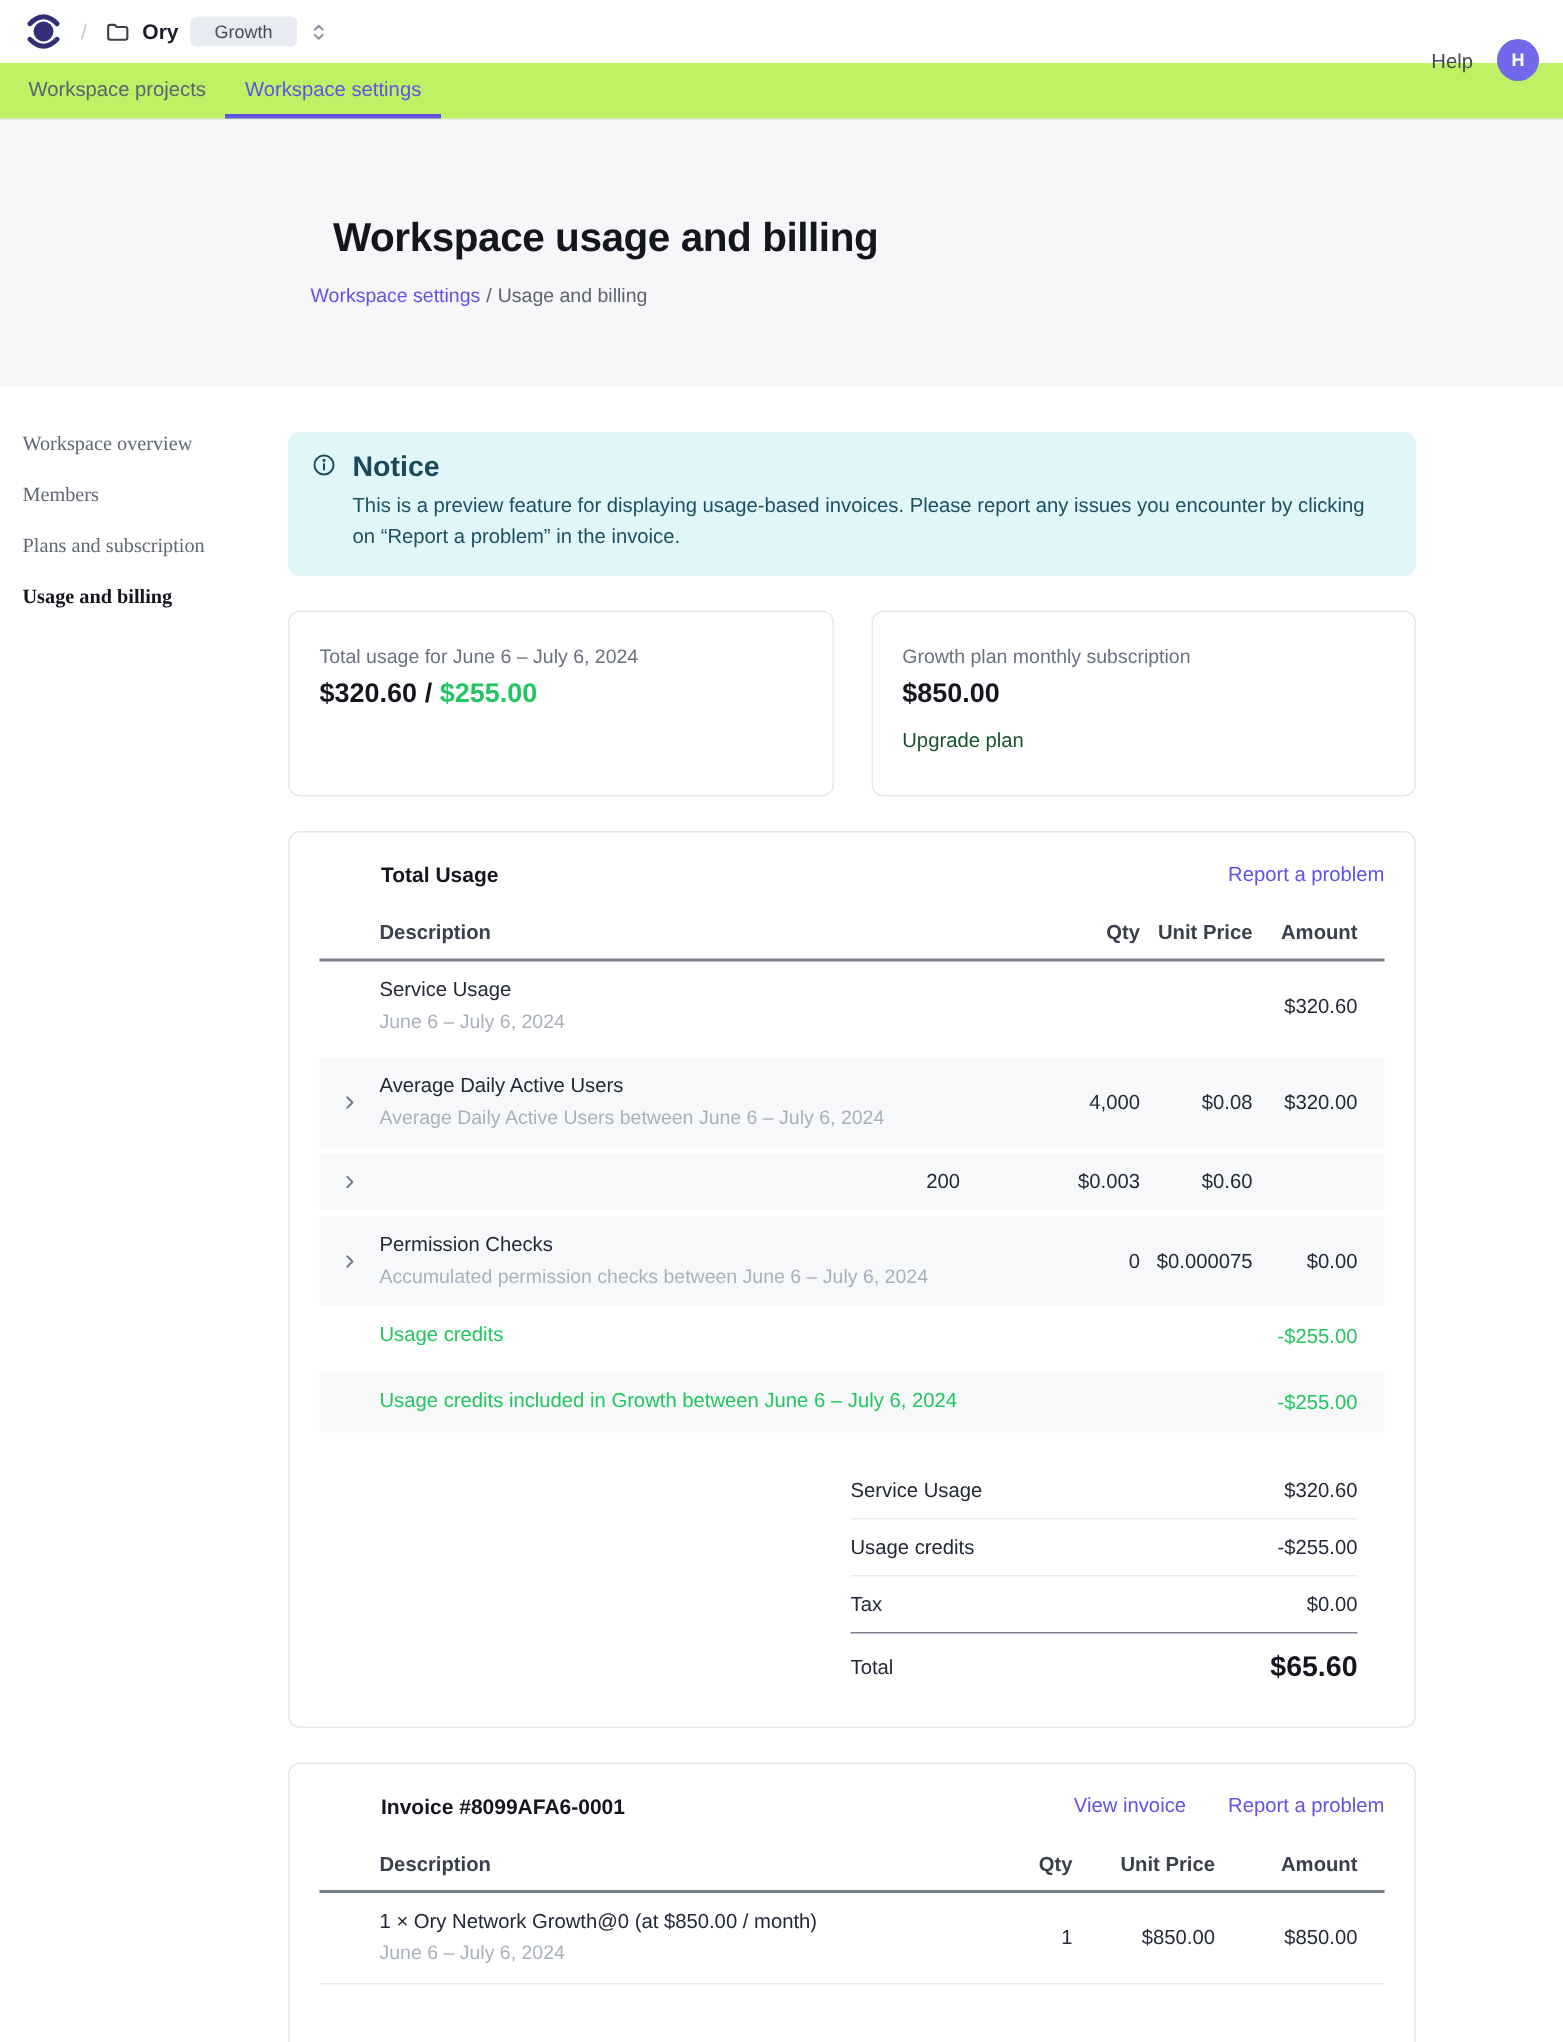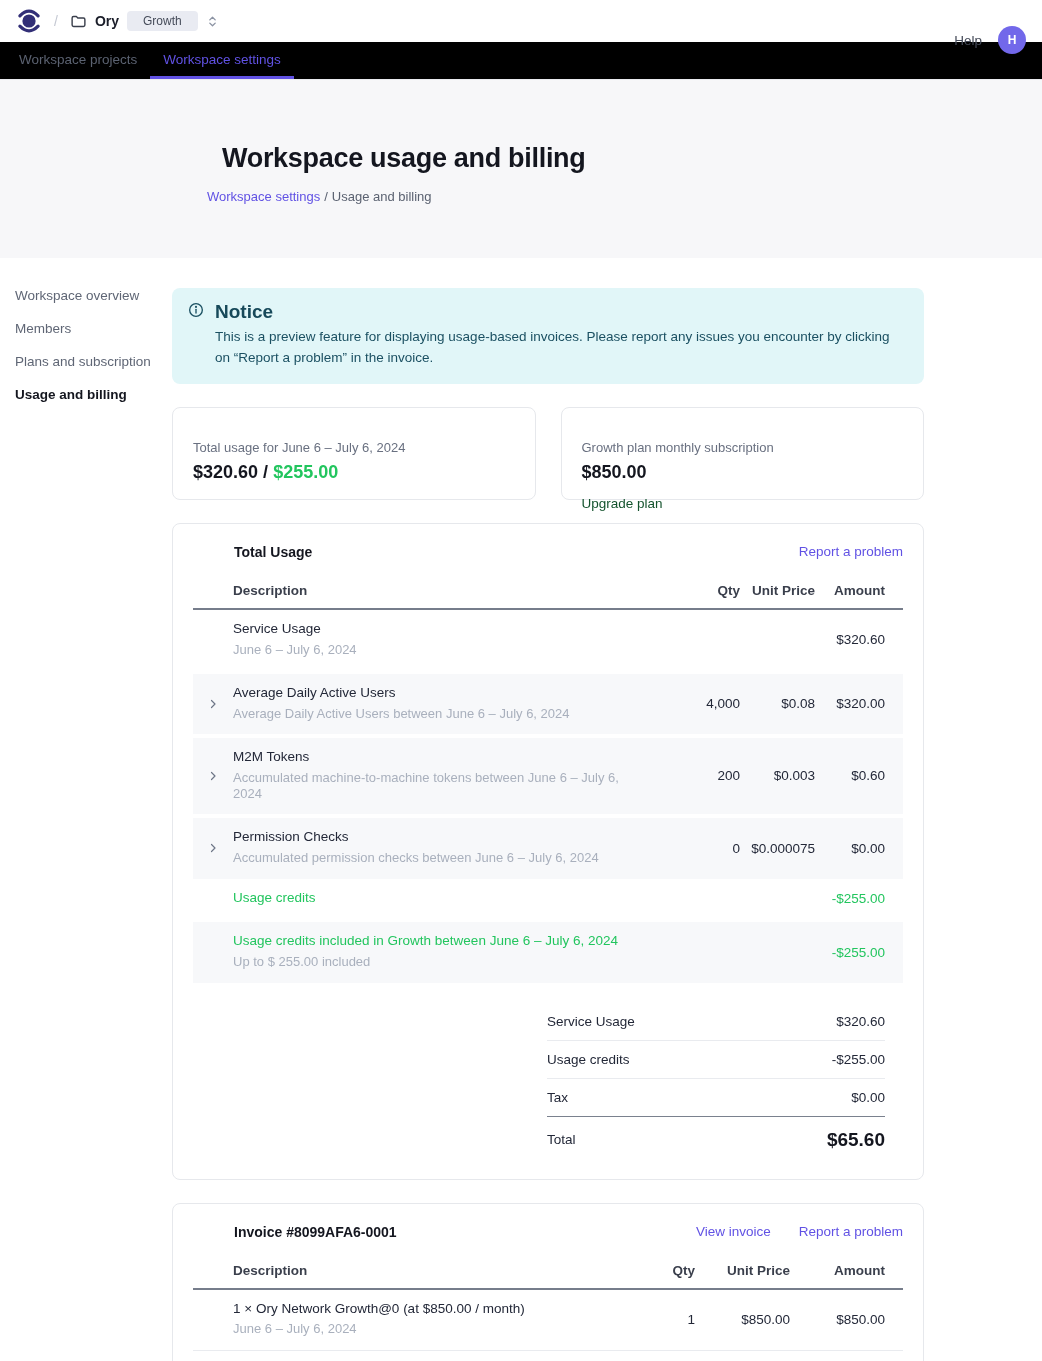--- a/index.html
+++ b/index.html
@@ -19,47 +19,47 @@
   .folder-ic { display:flex; color:#3a3f4c; }
   .ws-name { font-size:14px; font-weight:600; color:#1a1d29; }
   .badge { background:#e9ebf2; color:#454b59; font-size:12px; line-height:1; padding:4px 16px; border-radius:4px; }
   .sel-ic { display:flex; color:#8b93a3; }
   .topbar-right { display:flex; align-items:center; gap:16px;margin-top:38px; }
   .help { font-size:13.5px; color:#454b59; cursor:pointer; }
   .avatar { width:28px; height:28px; border-radius:50%; background:#7268ea; color:#fff; font-size:12px; font-weight:600;
             display:flex; align-items:center; justify-content:center; cursor:pointer; }
 
   
-  .tabs { display:flex; padding:0 6px; border-bottom:1px solid #e9eaee; background:#000000; }
+  .tabs { display:flex; padding:0 6px; border-bottom:1px solid #e9eaee; background:#bef264; }
   .tab { padding:10px 13px 9px; font-size:13.5px; color:#5b6271; border-bottom:3px solid transparent; cursor:pointer; }
   .tab.active { color:#6152e4; border-bottom-color:#6152e4; }
 
   
   .hero { background:#f7f7f9; padding:48px 0 54px 207px; }
   .hero-title { margin:15px; font-size:27px; font-weight:700; color:#14161f; letter-spacing:-0.3px; }
   .breadcrumb { margin-top:11px; font-size:13px; color:#5b6271; }
   .breadcrumb .bc-link { color:#6152e4; }
   .bc-sep { margin:0 4px; }
 
   
   .layout { display:flex; align-items:flex-start; }
-  .sidenav { width:172px; flex:none; padding:30px 0 0 15px; }
+  .sidenav { width:192px; flex:none; padding:30px 0 0 15px;font-family:Liberation Serif, serif; }
   .side-item { font-size:13.5px; color:#5f6675; margin-bottom:18px; cursor:pointer; }
   .side-item.active { color:#14161f; font-weight:700; }
   .main { width:752px; flex:none; padding:30px 0 16px; }
 
   
   .notice { background:#e1f6f8; border-radius:8px; padding:13px 16px 15px; display:flex; gap:11px; }
   .notice-ic { flex:none; margin-top:1px; color:#1b5062; }
   .notice-title { font-size:19px; font-weight:700; color:#17495a; }
   .notice-body { font-size:13.5px; color:#1b5062; line-height:1.55; margin-top:4px; max-width:692px; }
 
   
   .cards { display:flex; gap:25px; margin-top:23px; }
-  .card { flex:1; border:1px solid #e6e8ec; border-radius:8px; padding:32px 20px; height:93px; background:#fff; }
+  .card { flex:1; border:1px solid #e6e8ec; border-radius:8px; padding:22px 20px; height:124px; background:#fff; }
   .card-label { font-size:13px; color:#697080; }
   .card-value { margin-top:7px; font-size:18px; font-weight:600; color:#14161f; }
   .green { color:#22c55e !important; }
   .card-link { display:inline-block; margin-top:13px; font-size:13.5px; color:#14532d; }
 
   
   .panel { border:1px solid #e6e8ec; border-radius:8px; padding:20px; margin-top:23px; background:#fff; }
   .panel-head { display:flex; justify-content:space-between; align-items:center;margin-left:41px; }
   .panel-title { font-size:14px; font-weight:700; color:#14161f; }
   .panel-links { display:flex; gap:28px; }
@@ -218,24 +218,20 @@
           <div class="num">$0.08</div>
           <div class="num">$320.00</div>
         </div>
 
         <div class="grid u-grid t-row alt">
           <div class="chev-cell">
             <svg width="12" height="12" viewBox="0 0 24 24" fill="none" stroke="currentColor" stroke-width="2.4" stroke-linecap="round" stroke-linejoin="round">
                 <path d="M9 5l7 7-7 7"></path>
               </svg>
           </div>
-          <div>
-            <div class="row-title">M2M Tokens</div>
-            <div class="row-sub">Accumulated machine-to-machine tokens between June 6 – July 6, 2024</div>
-          </div>
           <div class="num">200</div>
           <div class="num">$0.003</div>
           <div class="num">$0.60</div>
         </div>
 
         <div class="grid u-grid t-row alt">
           <div class="chev-cell">
             <svg width="12" height="12" viewBox="0 0 24 24" fill="none" stroke="currentColor" stroke-width="2.4" stroke-linecap="round" stroke-linejoin="round">
                 <path d="M9 5l7 7-7 7"></path>
               </svg>
@@ -256,21 +252,20 @@
           </div>
           <div class="num"></div>
             <div class="num"></div>
           <div class="num gtxt">-$255.00</div>
         </div>
 
         <div class="grid u-grid t-row alt">
           <div></div>
           <div>
             <div class="row-title gtxt">Usage credits included in Growth between June 6 – July 6, 2024</div>
-            <div class="row-sub">Up to $ 255.00 included</div>
           </div>
           <div class="num"></div>
             <div class="num"></div>
           <div class="num gtxt">-$255.00</div>
         </div>
       </div>
 
       <div class="summary">
         <div class="sum-row">
           <div class="sum-label">Service Usage</div>

